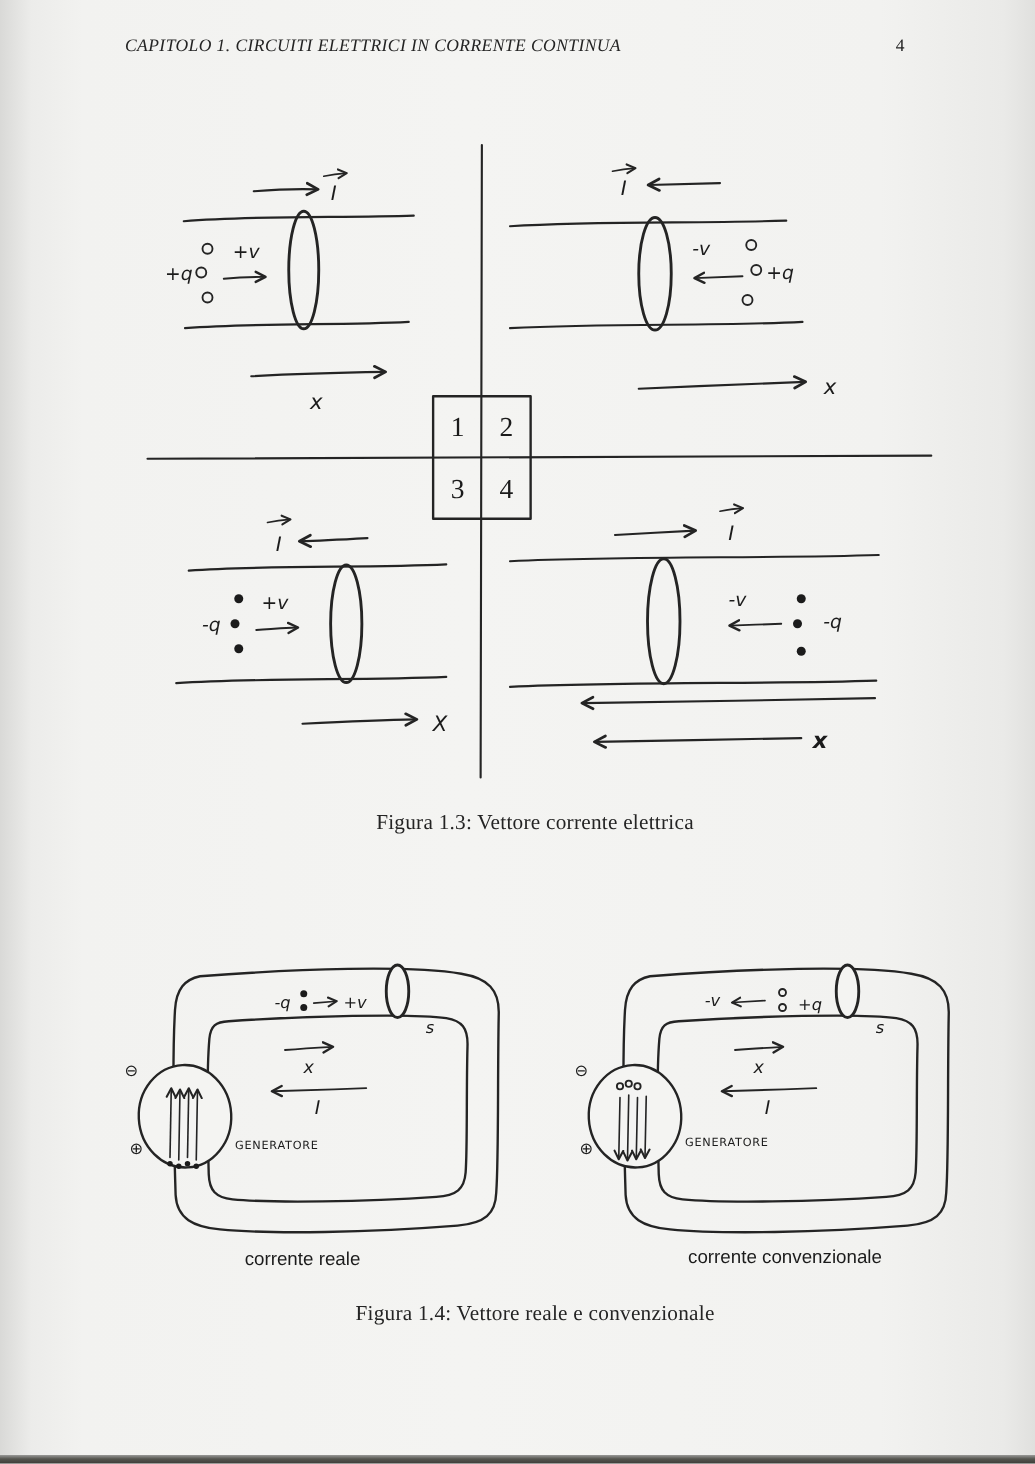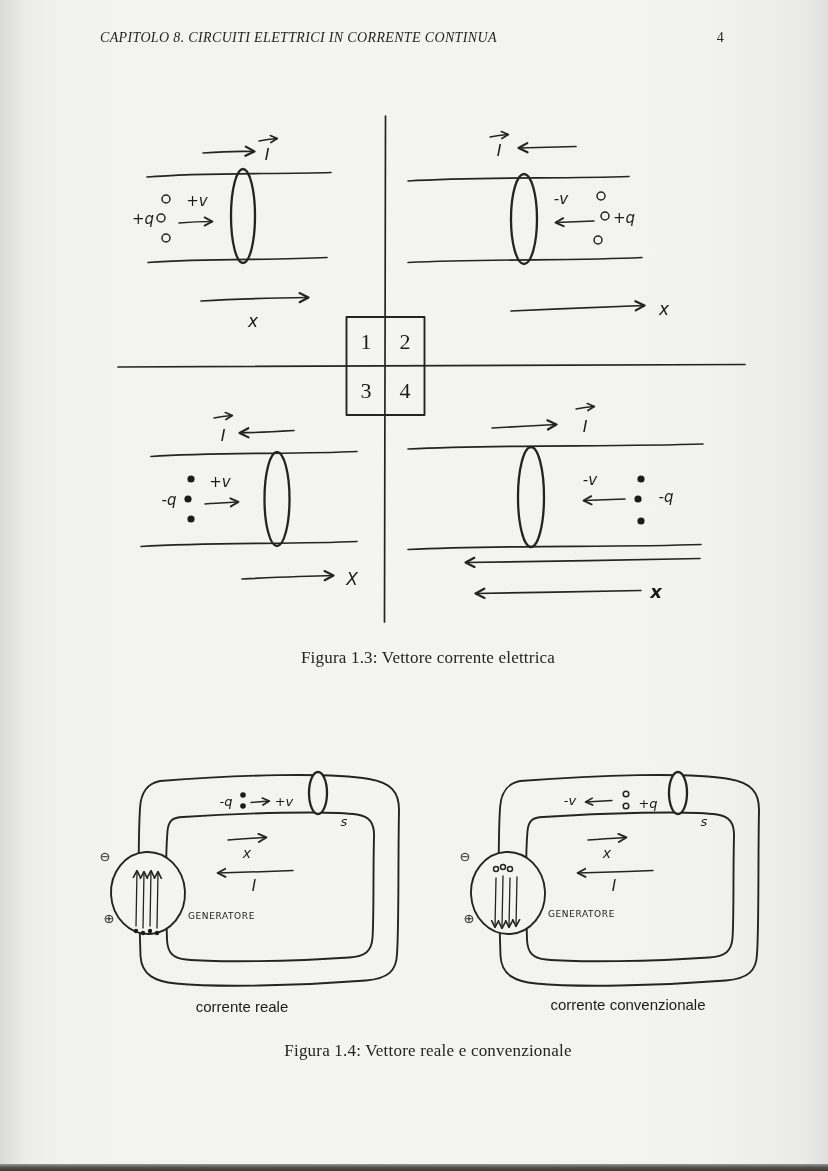--- a/index.html
+++ b/index.html
@@ -42,21 +42,21 @@
   .sans { font-family:"Liberation Sans", sans-serif; fill:#2d2d2d; }
   .gen { font-family:"DejaVu Sans", sans-serif; font-size:9px; letter-spacing:0.6px; }
   .bold { font-weight:bold; }
 </style>
 </head>
 <body>
 
 <div class="page">
 
   <div class="header">
-    <span>CAPITOLO 8.  CIRCUITI ELETTRICI IN CORRENTE CONTINUA</span>
+    <span>CAPITOLO 1.  CIRCUITI ELETTRICI IN CORRENTE CONTINUA</span>
     <span class="pnum">4</span>
   </div>
 
   <svg class="art" viewBox="0 0 828 1171">
     <defs>
       <marker id="ah" viewBox="0 0 10 10" refX="7.6" refY="5" markerWidth="7.5" markerHeight="7.5" orient="auto">
         <path d="M1 1.4 L8 5 L1 8.6"></path>
       </marker>
       <g id="loopgeo">
         <path class="sw19" d="M160 781 C238 775 328 772 369 779 C390.5 782.5 399.5 792 399 811 C398 861 399 927 397 954 C396.5 971 388 978.5 366 980.5 C296 986 216 987.5 176 983.5 C155 981.5 141.5 975 140.5 956 C139 908 138 842 140 808 C141 791 148 783.5 160 781 Z"></path>

